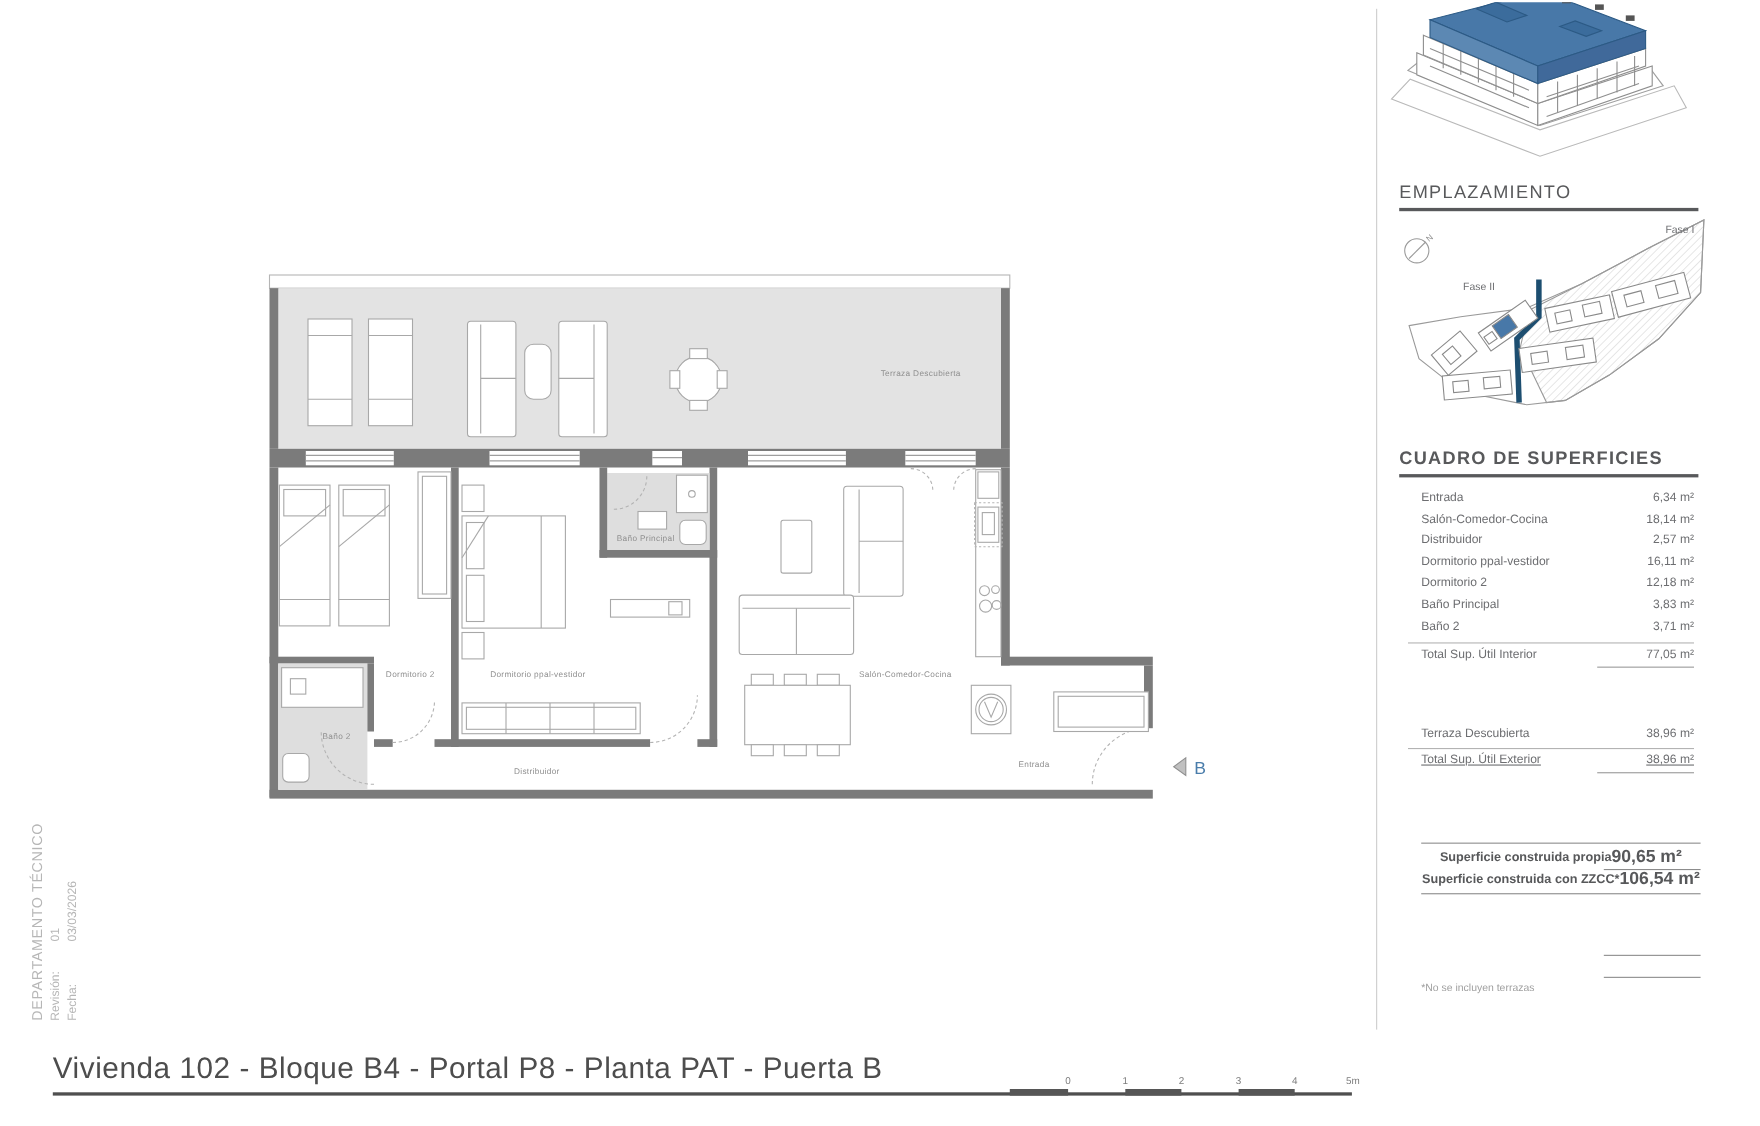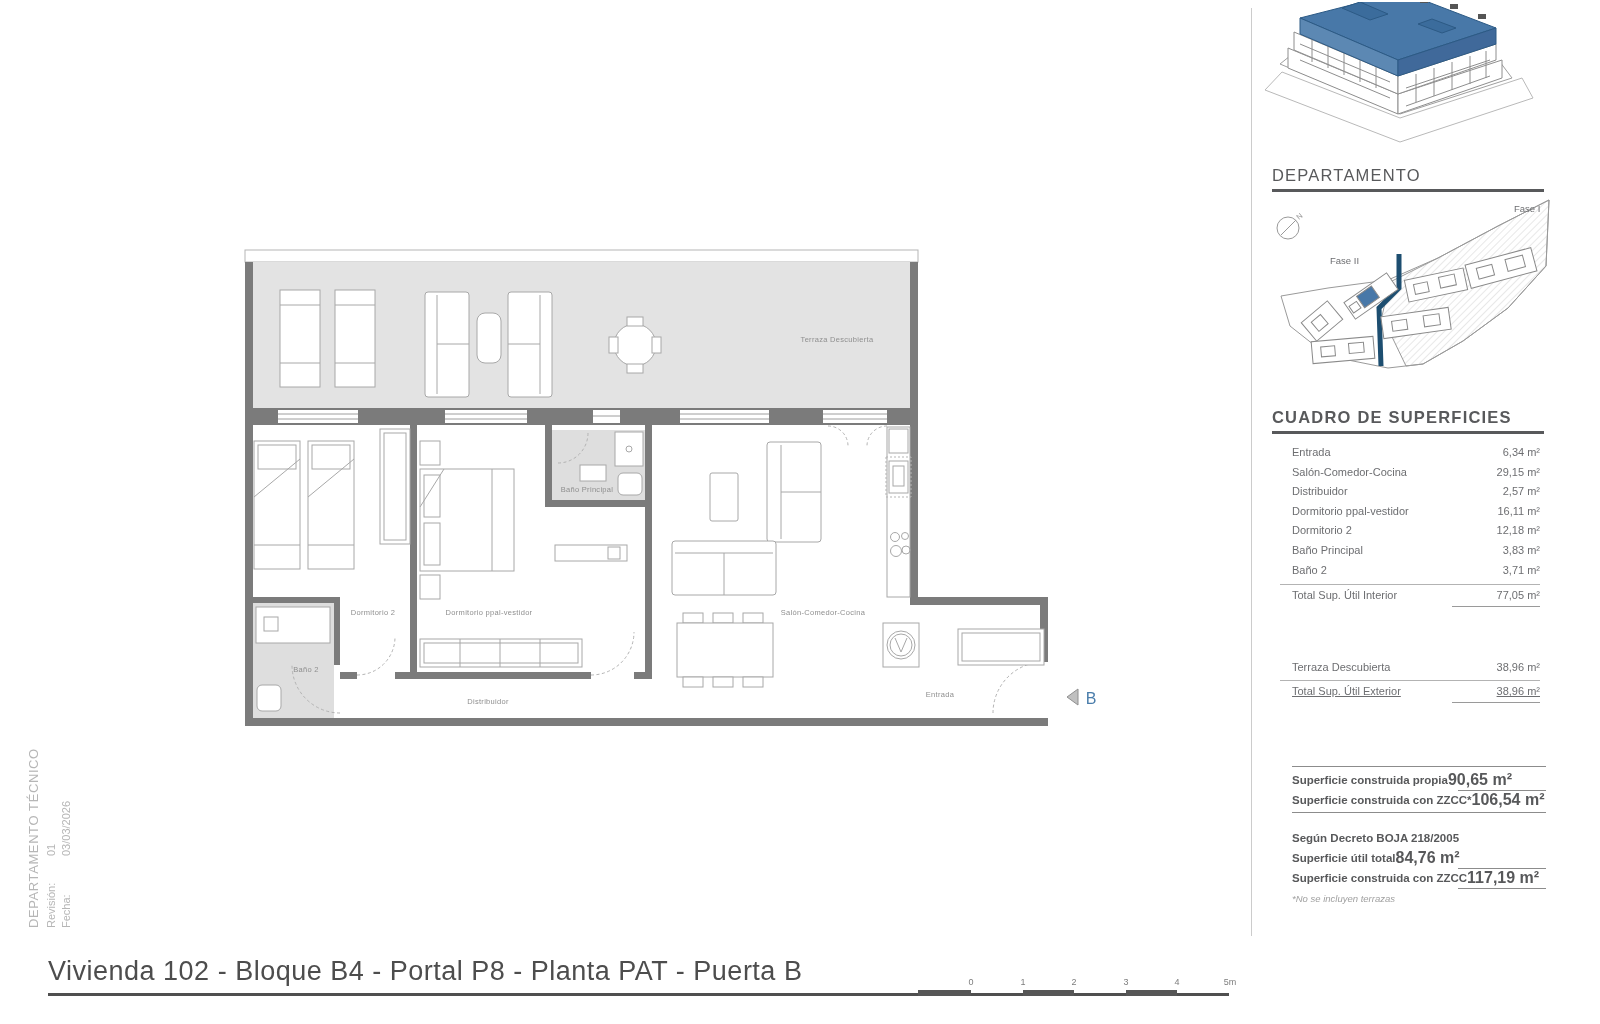--- a/index.html
+++ b/index.html
@@ -21,23 +21,23 @@
   .doorarc{stroke:#b3b3b3;stroke-width:1;fill:none;stroke-dasharray:3 2.5;}
 
   
   .divider{position:absolute;left:1251px;top:8px;width:1px;height:928px;background:#cccccc;}
   .sec-title{position:absolute;left:1272px;font-size:16.5px;color:#58595b;letter-spacing:1.2px;}
   .sec-rule{position:absolute;left:1272px;width:272px;height:3px;background:#58595b;}
   .tbl{position:absolute;left:1292px;width:248px;color:#6d6e71;font-size:11px;}
   .trow{display:flex;justify-content:space-between;line-height:19.6px;}
   .thin-line{position:absolute;height:1px;background:#b3b3b3;}
   .val-underline{position:absolute;height:1px;background:#9a9a9a;}
-  .sumrow{display:flex;justify-content:flex-start;font-weight:bold;color:#57585a;font-size:11.5px;line-height:20px;}
+  .sumrow{display:flex;justify-content:center;font-weight:bold;color:#57585a;font-size:11.5px;line-height:20px;}
   .sumrow .v{font-size:16px;}
-  .footnote{position:absolute;left:1292px;font-size:9.5px;color:#a0a0a0;font-style:italic;}
+  .footnote{position:absolute;left:1292px;font-size:9.5px;color:#a0a0a0;}
 
   
   .sheet-title{position:absolute;left:48px;top:956px;font-size:27px;color:#4d4d4d;letter-spacing:.5px;}
   .title-rule{position:absolute;left:48px;top:993px;width:1181px;height:3px;background:#4f4f4f;}
   .disclaimer{position:absolute;left:48px;top:1006px;width:1164px;font-size:11px;color:#8a8a8a;white-space:nowrap;overflow:hidden;}
   .scaleseg{position:absolute;height:6px;background:#565656;top:990px;}
   .scalenum{position:absolute;top:977px;font-size:9px;color:#7d7d7d;transform:translateX(-50%);}
 </style>
 </head>
 <body>
@@ -252,21 +252,21 @@
       <polygon points="50,16 148,58 148,74 50,32" fill="#5c88b3" stroke="#2c5a85"></polygon>
       <polygon points="148,58 246,26 246,42 148,74" fill="#40699a" stroke="#2c5a85"></polygon>
       <polygon points="92,6 120,18 138,12 110,0" fill="#3b6c9c" stroke="#2c5a85"></polygon>
       <polygon points="168,22 192,31 206,26 182,17" fill="#3b6c9c" stroke="#2c5a85"></polygon>
       <rect x="200" y="2" width="8" height="5" fill="#555"></rect>
         <rect x="228" y="12" width="8" height="5" fill="#555"></rect>
         <rect x="170" y="-4" width="8" height="5" fill="#555"></rect>
     </g>
   </svg>
 
-  <div class="sec-title" style="top:166px;">DEPARTAMENTO</div>
+  <div class="sec-title" style="top:166px;">EMPLAZAMIENTO</div>
   <div class="sec-rule" style="top:189px;"></div>
   <svg class="abs" style="left:1268px;top:196px;" width="290" height="192" viewBox="0 0 290 192">
     <defs>
       <pattern id="hatch" width="5" height="5" patternUnits="userSpaceOnUse" patternTransform="rotate(45)">
         <line x1="0" y1="0" x2="0" y2="5" stroke="#d2d2d2" stroke-width="1"></line>
       </pattern>
     </defs>
     <polygon points="13,100 60,92 120,84 170,62 230,30 281,4 278,70 240,112 195,145 155,168 120,172 60,160 22,130" fill="#ffffff" stroke="#9a9a9a"></polygon>
     <polygon points="122,86 170,62 230,30 281,4 278,70 240,112 195,145 155,168 138,170 114,120" fill="url(#hatch)" stroke="#9a9a9a"></polygon>
     <polyline points="131,58 131,92 111,112 113,170" fill="none" stroke="#1d4e70" stroke-width="5"></polyline>
@@ -315,21 +315,21 @@
   <div class="sec-title" style="top:408px;font-weight:bold;">CUADRO DE SUPERFICIES</div>
   <div class="sec-rule" style="top:431px;"></div>
 
   <div class="tbl" style="top:443px;">
     <div class="trow">
         <span>Entrada</span>
         <span>6,34 m²</span>
       </div>
     <div class="trow">
         <span>Salón-Comedor-Cocina</span>
-        <span>29,15 m²</span>
+        <span>18,14 m²</span>
       </div>
     <div class="trow">
         <span>Distribuidor</span>
         <span>2,57 m²</span>
       </div>
     <div class="trow">
         <span>Dormitorio ppal-vestidor</span>
         <span>16,11 m²</span>
       </div>
     <div class="trow">
@@ -376,33 +376,20 @@
         <span class="v">90,65 m²</span>
       </div>
     <div class="sumrow">
         <span>Superficie construida con ZZCC*</span>
         <span class="v">106,54 m²</span>
       </div>
   </div>
   <div class="val-underline" style="left:1458px;top:790px;width:88px;background:#8c8c8c;"></div>
   <div class="thin-line" style="left:1292px;top:812px;width:254px;background:#8c8c8c;"></div>
 
-  <div class="tbl" style="top:828px;width:254px;">
-    <div class="sumrow">
-        <span>Según Decreto BOJA 218/2005</span>
-      </div>
-    <div class="sumrow">
-        <span>Superficie útil total</span>
-        <span class="v">84,76 m²</span>
-      </div>
-    <div class="sumrow">
-        <span>Superficie construida con ZZCC</span>
-        <span class="v">117,19 m²</span>
-      </div>
-  </div>
   <div class="val-underline" style="left:1458px;top:868px;width:88px;background:#8c8c8c;"></div>
   <div class="val-underline" style="left:1458px;top:888px;width:88px;background:#8c8c8c;"></div>
   <div class="footnote" style="top:893px;">*No se incluyen terrazas</div>
 
   <div class="sheet-title">Vivienda 102 - Bloque B4 - Portal P8 - Planta PAT - Puerta B</div>
   <div class="title-rule"></div>
 
   <div>
     <div class="scaleseg" style="left:918px;width:53px;"></div>
     <div class="scaleseg" style="left:1023px;width:51px;"></div>

